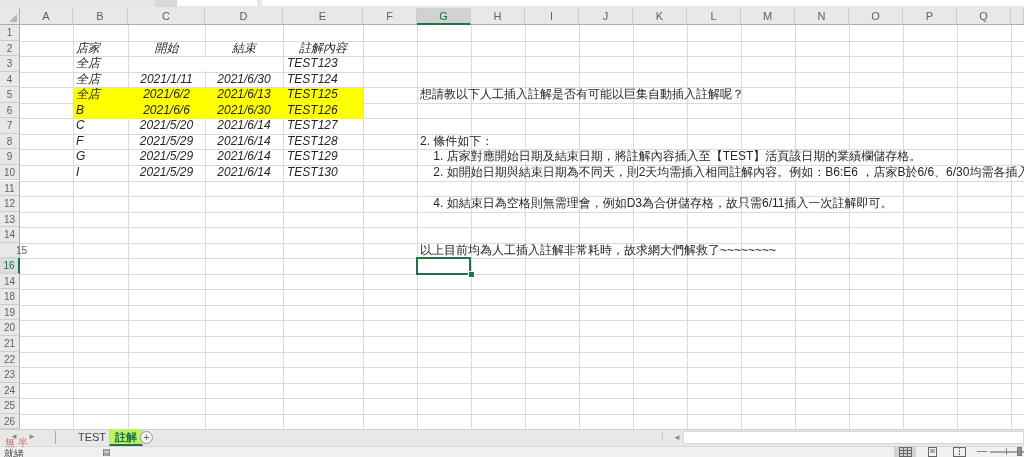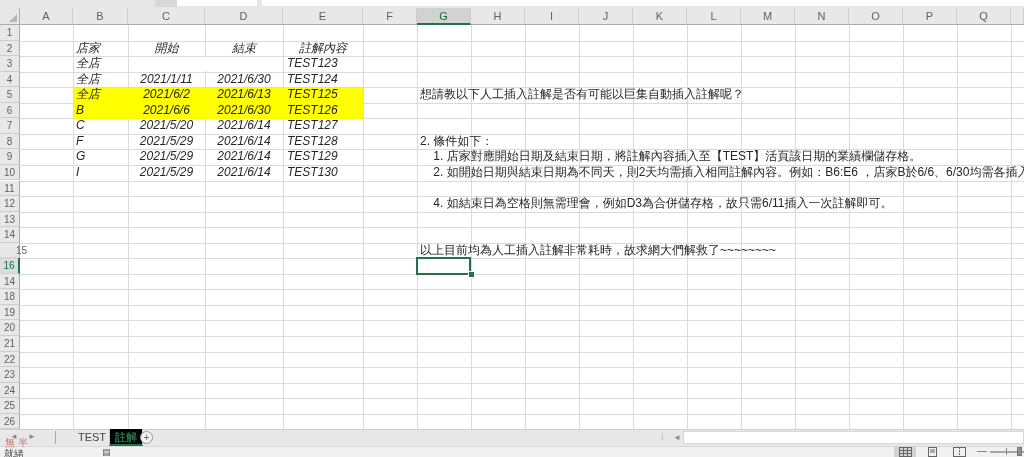--- a/index.html
+++ b/index.html
@@ -27,21 +27,21 @@
   .cell.ctr{text-align:center;}
   .note{font-size:12px;white-space:pre;}
   
   .selbox{border:2px solid #217346;box-sizing:border-box;background:transparent;}
   .fillhandle{width:5px;height:5px;background:#217346;border:1px solid #fff;box-sizing:content-box;}
   
   .tabbar{left:0;top:429px;width:1024px;height:17px;background:#e8e8e8;border-top:1px solid #cfcfcf;box-sizing:border-box;}
   .navarr{top:433px;font-size:8px;color:#8a8a8a;line-height:8px;}
   .tabdiv{top:431px;width:1px;height:13px;background:#aaa;}
   .sheettab{top:429px;height:17px;font-size:11px;line-height:16px;text-align:center;color:#444;margin-left:19px;}
-  .sheettab.active{background:#000000;border-left:1px solid #cdcdcd;border-right:1px solid #cdcdcd;
+  .sheettab.active{background:#bef264;border-left:1px solid #cdcdcd;border-right:1px solid #cdcdcd;
         border-bottom:2px solid #217346;box-sizing:border-box;color:#217346;font-weight:bold;}
   .addsheet{top:431px;width:13px;height:13px;border:1px solid #9a9a9a;border-radius:50%;box-sizing:border-box;
         font-size:10px;line-height:11px;text-align:center;color:#666;background:#f2f2f2;}
   .tabdots{top:431px;font-size:9px;color:#9a9a9a;line-height:12px;letter-spacing:-1px;}
   .hscroll{top:431px;height:13px;background:#fff;border:1px solid #d7d7d7;box-sizing:border-box;}
   .hsarrow{top:433px;font-size:8px;color:#8a8a8a;line-height:9px;}
   .statusbar{left:0;top:446px;width:1024px;height:11px;background:#f1f1f1;border-top:1px solid #d8d8d8;box-sizing:border-box;}
   .ready{left:4px;top:447px;font-size:10px;color:#444;}
   .statico{left:102px;top:447px;font-size:9px;color:#555;line-height:10px;}
   .overlay-red{left:5px;top:436px;font-size:10px;color:#c0504d;opacity:.8;letter-spacing:3px;}

